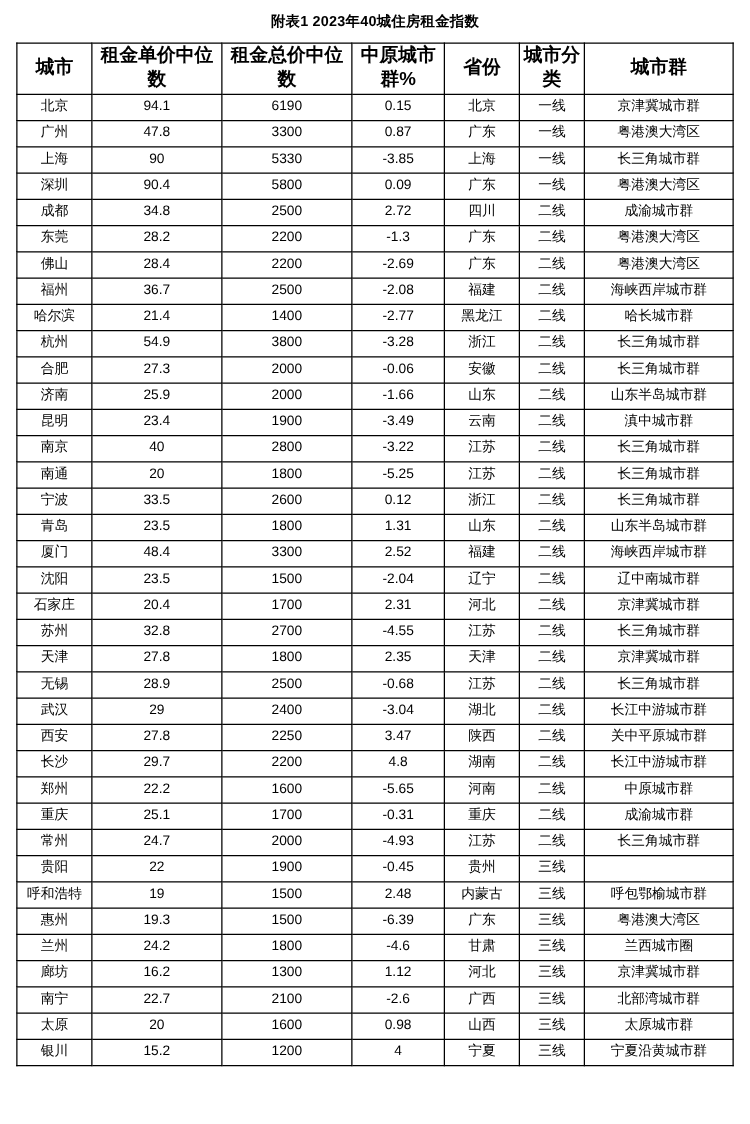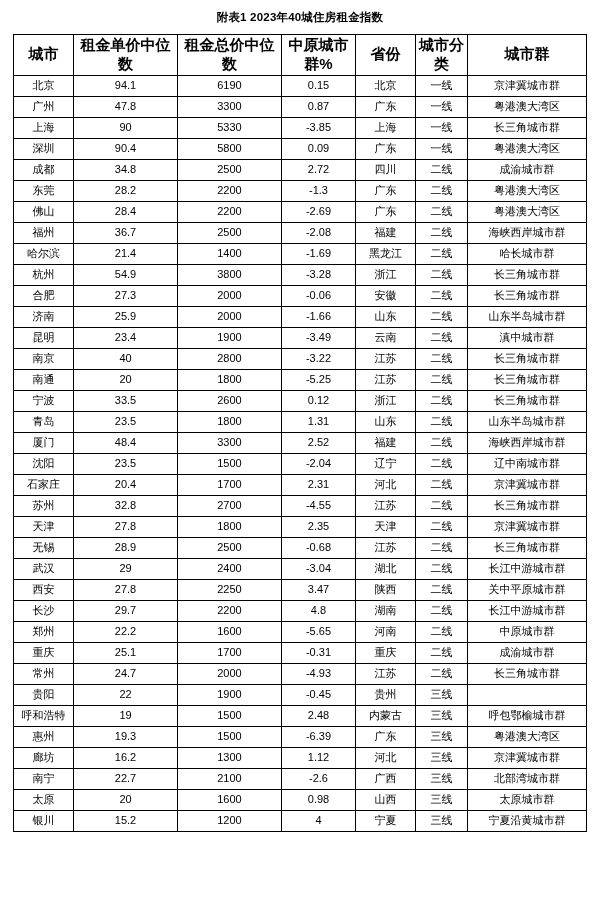--- a/index.html
+++ b/index.html
@@ -162,21 +162,21 @@
           <td>2500</td>
           <td>-2.08</td>
           <td>福建</td>
           <td>二线</td>
           <td>海峡西岸城市群</td>
         </tr>
         <tr>
           <td>哈尔滨</td>
           <td>21.4</td>
           <td>1400</td>
-          <td>-1.69</td>
+          <td>-2.77</td>
           <td>黑龙江</td>
           <td>二线</td>
           <td>哈长城市群</td>
         </tr>
         <tr>
           <td>杭州</td>
           <td>54.9</td>
           <td>3800</td>
           <td>-3.28</td>
           <td>浙江</td>
@@ -373,20 +373,29 @@
           <td>呼包鄂榆城市群</td>
         </tr>
         <tr>
           <td>惠州</td>
           <td>19.3</td>
           <td>1500</td>
           <td>-6.39</td>
           <td>广东</td>
           <td>三线</td>
           <td>粤港澳大湾区</td>
+        </tr>
+        <tr>
+          <td>兰州</td>
+          <td>24.2</td>
+          <td>1800</td>
+          <td>-4.6</td>
+          <td>甘肃</td>
+          <td>三线</td>
+          <td>兰西城市圈</td>
         </tr>
         <tr>
           <td>廊坊</td>
           <td>16.2</td>
           <td>1300</td>
           <td>1.12</td>
           <td>河北</td>
           <td>三线</td>
           <td>京津冀城市群</td>
         </tr>

